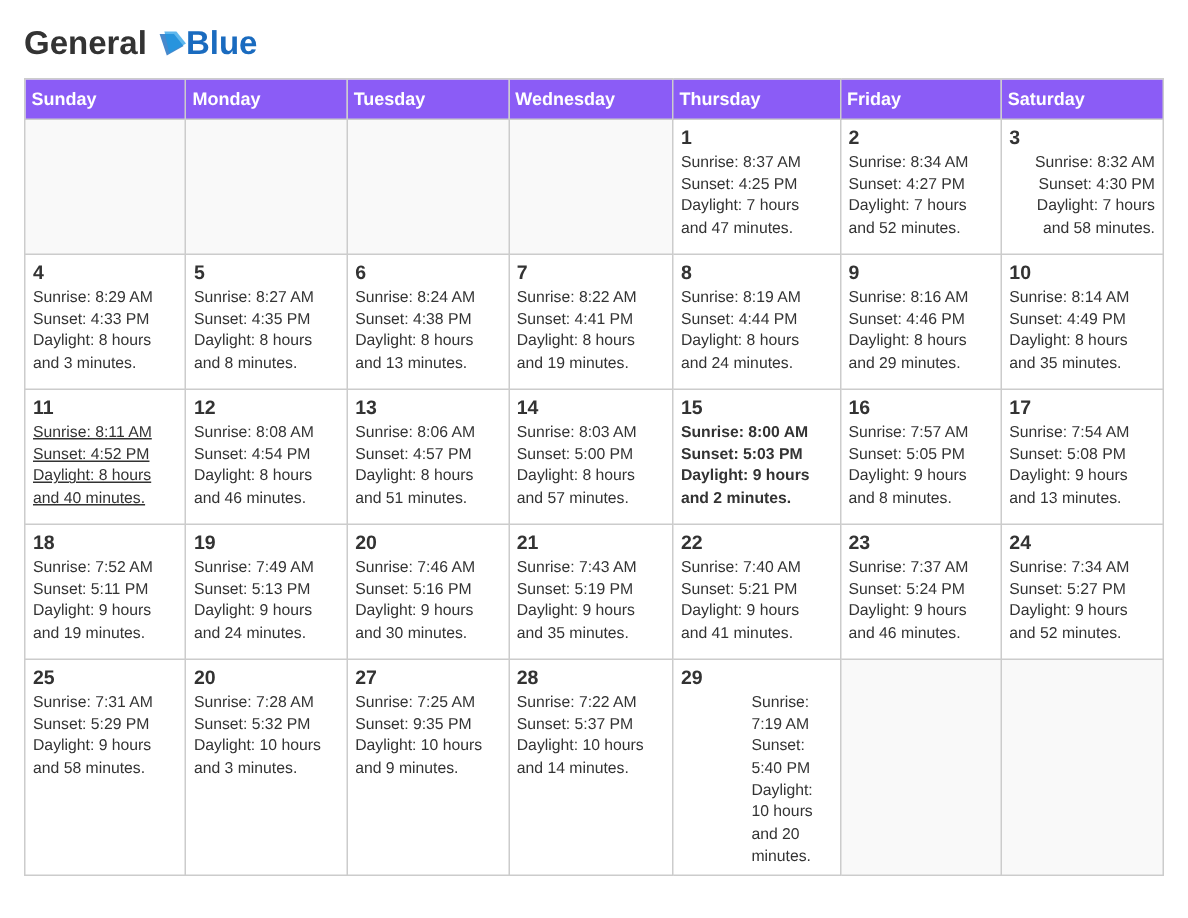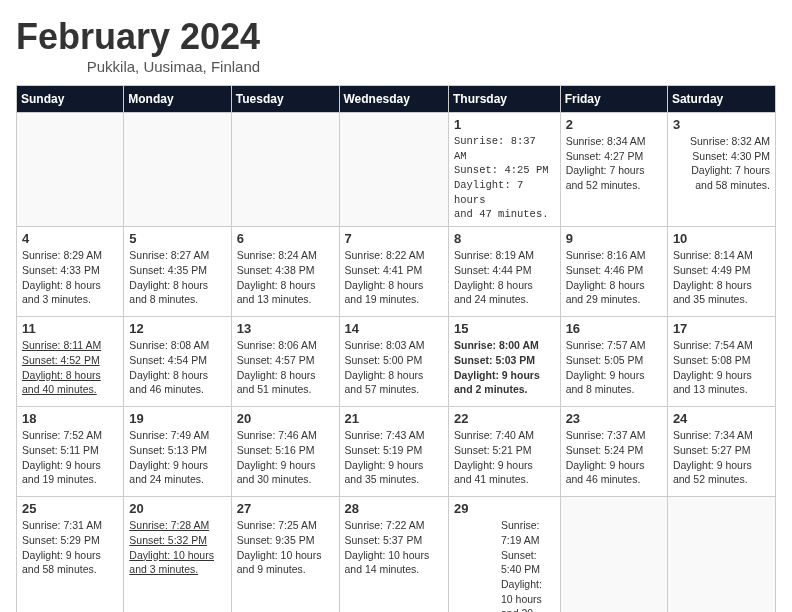--- a/index.html
+++ b/index.html
@@ -46,21 +46,21 @@
     .location-title {
       font-size: 15px;
       color: #555;
     }
     .calendar-table {
       width: 100%;
       border-collapse: collapse;
       font-size: 11px;
     }
     .calendar-table th {
-      background-color: #0f172a;
+      background-color: #8b5cf6;
       color: #fff;
       padding: 6px 4px;
       text-align: left;
       font-size: 12px;
       border: 1px solid #ccc;
     }
     .calendar-table td {
       border: 1px solid #ccc;
       vertical-align: top;
       padding: 4px 5px;
@@ -81,23 +81,29 @@
     .day-info {
       color: #333;
       line-height: 1.4;
       font-size: 10.5px;
     }
   </style>
 </head>
 <body>
 
 <div class="header-area">
-  <div class="title-area">
-    <div class="month-title">February 2024</div>
-    <div class="location-title">Pukkila, Uusimaa, Finland</div>
+  <div class="logo">
+    <div class="logo-text">
+      <span class="logo-general">General</span>
+      <svg class="logo-icon" viewBox="0 0 30 24" xmlns="http://www.w3.org/2000/svg">
+        <path d="M8 4 L20 4 L28 14 L14 22 Z" fill="#1a6bbf" opacity="0.8"></path>
+        <path d="M12 2 L22 2 L30 12 L16 20 Z" fill="#1a99e6" opacity="0.7"></path>
+      </svg>
+      <span class="logo-blue">Blue</span>
+    </div>
   </div>
 </div>
 
 <table class="calendar-table">
   <thead>
     <tr>
     <th>Sunday</th>
         <th>Monday</th>
         <th>Tuesday</th>
         <th>Wednesday</th>
@@ -107,21 +113,21 @@
       </tr>
   </thead>
   <tbody id="calendar-body">
   <tr>
         <td class="empty"></td>
         <td class="empty"></td>
         <td class="empty"></td>
         <td class="empty"></td>
         <td>
           <span class="day-number">1</span>
-          <div class="day-info" style="white-space: pre-line; font-family: Liberation Mono, monospace;">Sunrise: 8:37 AM
+          <div class="day-info" style="white-space: pre-line;">Sunrise: 8:37 AM
 Sunset: 4:25 PM
 Daylight: 7 hours
 and 47 minutes.</div>
         </td>
         <td>
           <span class="day-number">2</span>
           <div class="day-info" style="white-space: pre-line;">Sunrise: 8:34 AM
 Sunset: 4:27 PM
 Daylight: 7 hours
 and 52 minutes.</div>
@@ -290,21 +296,21 @@
       <tr>
         <td>
           <span class="day-number">25</span>
           <div class="day-info" style="white-space: pre-line;">Sunrise: 7:31 AM
 Sunset: 5:29 PM
 Daylight: 9 hours
 and 58 minutes.</div>
         </td>
         <td>
           <span class="day-number">20</span>
-          <div class="day-info" style="white-space: pre-line; text-decoration: underline;">Sunrise: 7:28 AM
+          <div class="day-info" style="white-space: pre-line;">Sunrise: 7:28 AM
 Sunset: 5:32 PM
 Daylight: 10 hours
 and 3 minutes.</div>
         </td>
         <td>
           <span class="day-number">27</span>
           <div class="day-info" style="white-space: pre-line;">Sunrise: 7:25 AM
 Sunset: 9:35 PM
 Daylight: 10 hours
 and 9 minutes.</div>

